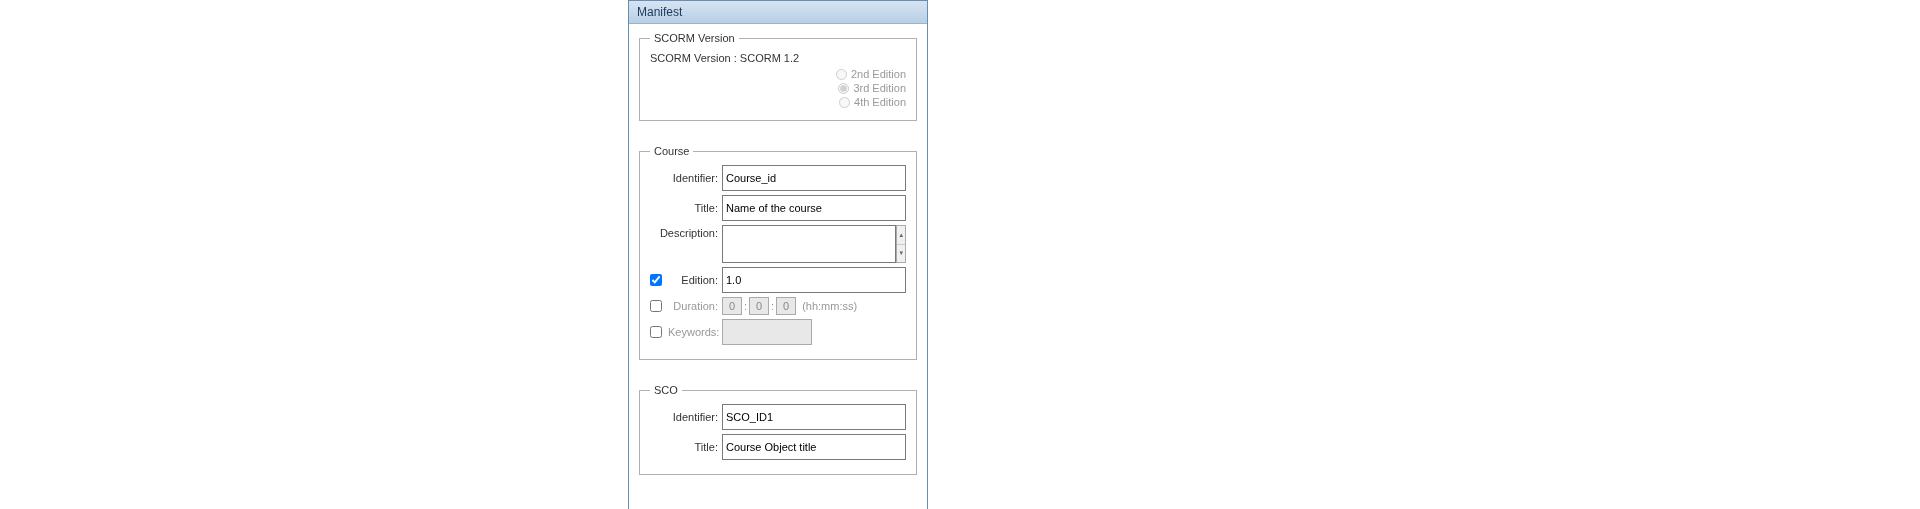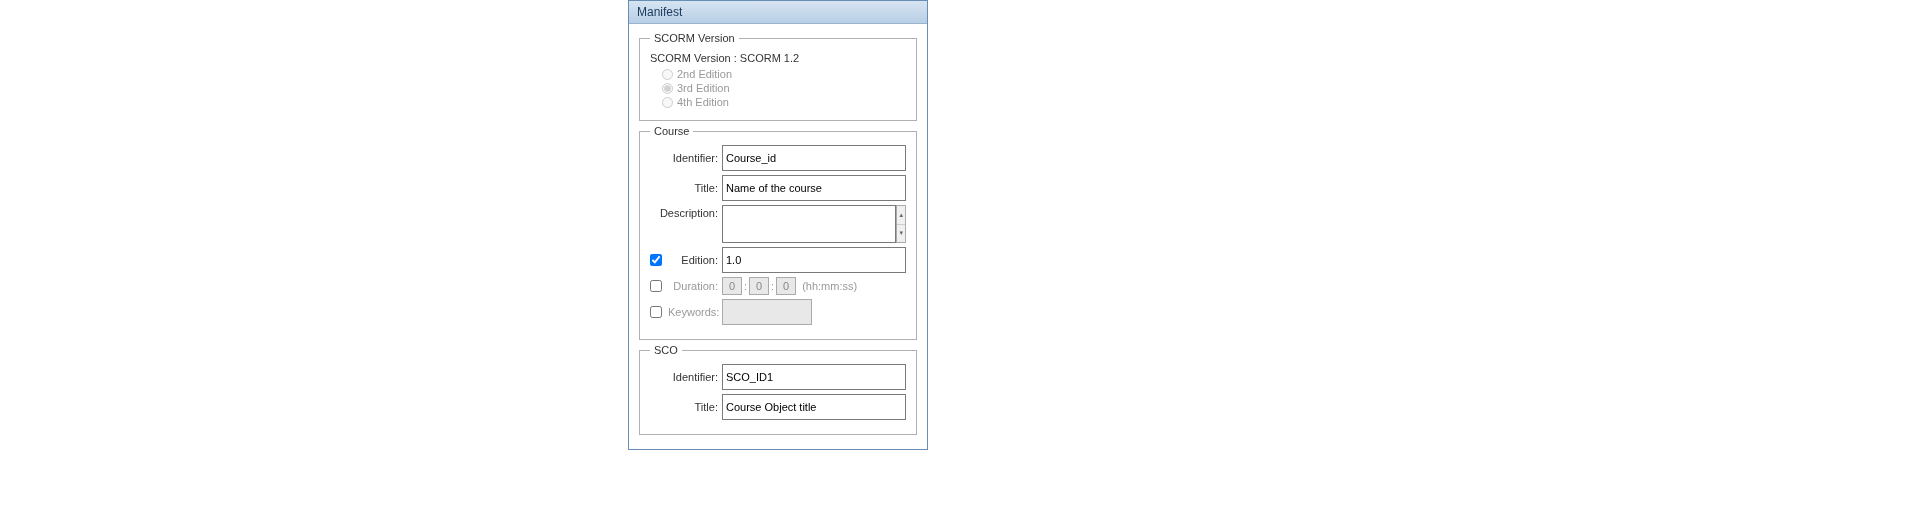--- a/index.html
+++ b/index.html
@@ -24,21 +24,21 @@
   font-size: 12px;
   padding: 4px 8px;
   border-bottom: 1px solid #9ab4d0;
 }
 .content {
   background: #fff;
   padding: 8px 10px 10px 10px;
 }
 fieldset {
   border: 1px solid #b0b0b0;
-  margin-bottom: 4px;
+  margin-bottom: 24px;
   padding: 8px 10px 10px 10px;
   position: relative;
 }
 legend {
   padding: 0 4px;
   color: #333;
   font-size: 11px;
   background: #fff;
 }
 .scorm-label {
@@ -47,20 +47,21 @@
   margin-bottom: 4px;
 }
 .radio-row {
   display: flex;
   align-items: center;
   gap: 4px;
   margin-left: 12px;
   margin-bottom: 2px;
   color: #999;
   font-size: 11px;
+  justify-content: flex-end;
 }
 .radio-row input[type="radio"] {
   width: 11px;
   height: 11px;
 }
 .form-row {
   display: flex;
   align-items: center;
   margin-bottom: 4px;
 }

